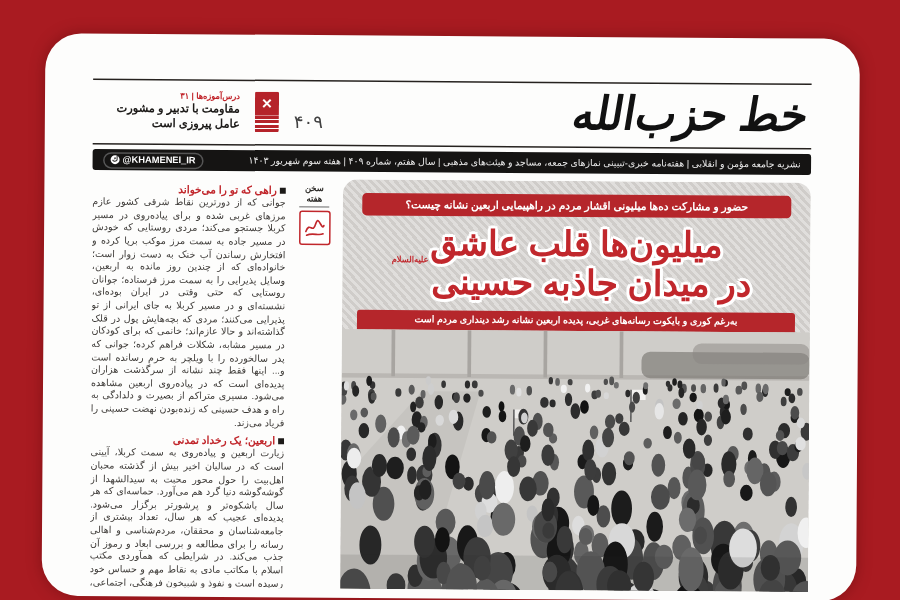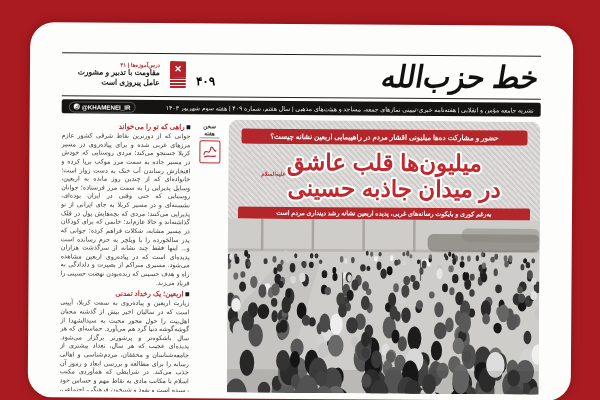--- a/index.html
+++ b/index.html
@@ -9,21 +9,21 @@
     border-radius:24px;transform:rotate(.4deg);transform-origin:50% 50%;overflow:hidden;
     box-shadow:0 0 10px rgba(60,0,0,.35);}
   .page{position:absolute;inset:0;padding:30px 12px 0 0;direction:rtl;}
   .inner{margin:0 20px 0 32px;}
   .rule{height:1px;background:#26221f;margin:0;}
   
   .masthead{display:flex;align-items:center;height:37px;padding:2px 2px 3px 2px;}
   .logo-title{flex:1;font-weight:bold;font-size:29px;color:#111;letter-spacing:-2px;
     transform:skewX(-9deg) scaleY(1.05);transform-origin:right center;white-space:nowrap;
     overflow:hidden;line-height:34px;}
-  .issue-no{color:#000000;font-weight:bold;font-size:12px;margin:12px 6px 0 6px;}
+  .issue-no{color:#404040;font-weight:normal;font-size:12px;margin:12px 6px 0 6px;}
   .brand{width:16px;height:27px;margin:0 4px;display:flex;flex-direction:column;border-radius:1px;overflow:hidden;}
   .brand .glyph{flex:1;background:#b5232a;color:#fff;font-size:9px;font-weight:bold;
     display:flex;align-items:center;justify-content:center;}
   .brand .stripes{height:11px;background:repeating-linear-gradient(180deg,#b5232a 0 2px,#fff 2px 3px);}
   .quote-block{width:96px;line-height:1.25;margin-right:6px;}
   .quote-label{color:#c02127;font-size:5.5px;font-weight:bold;}
   .quote{font-size:7.6px;font-weight:bold;color:#1c1a18;}
   
   .subbar{margin-top:3px;height:14px;background:#151413;border-radius:2px;display:flex;
     align-items:center;justify-content:space-between;padding:0 7px;}

